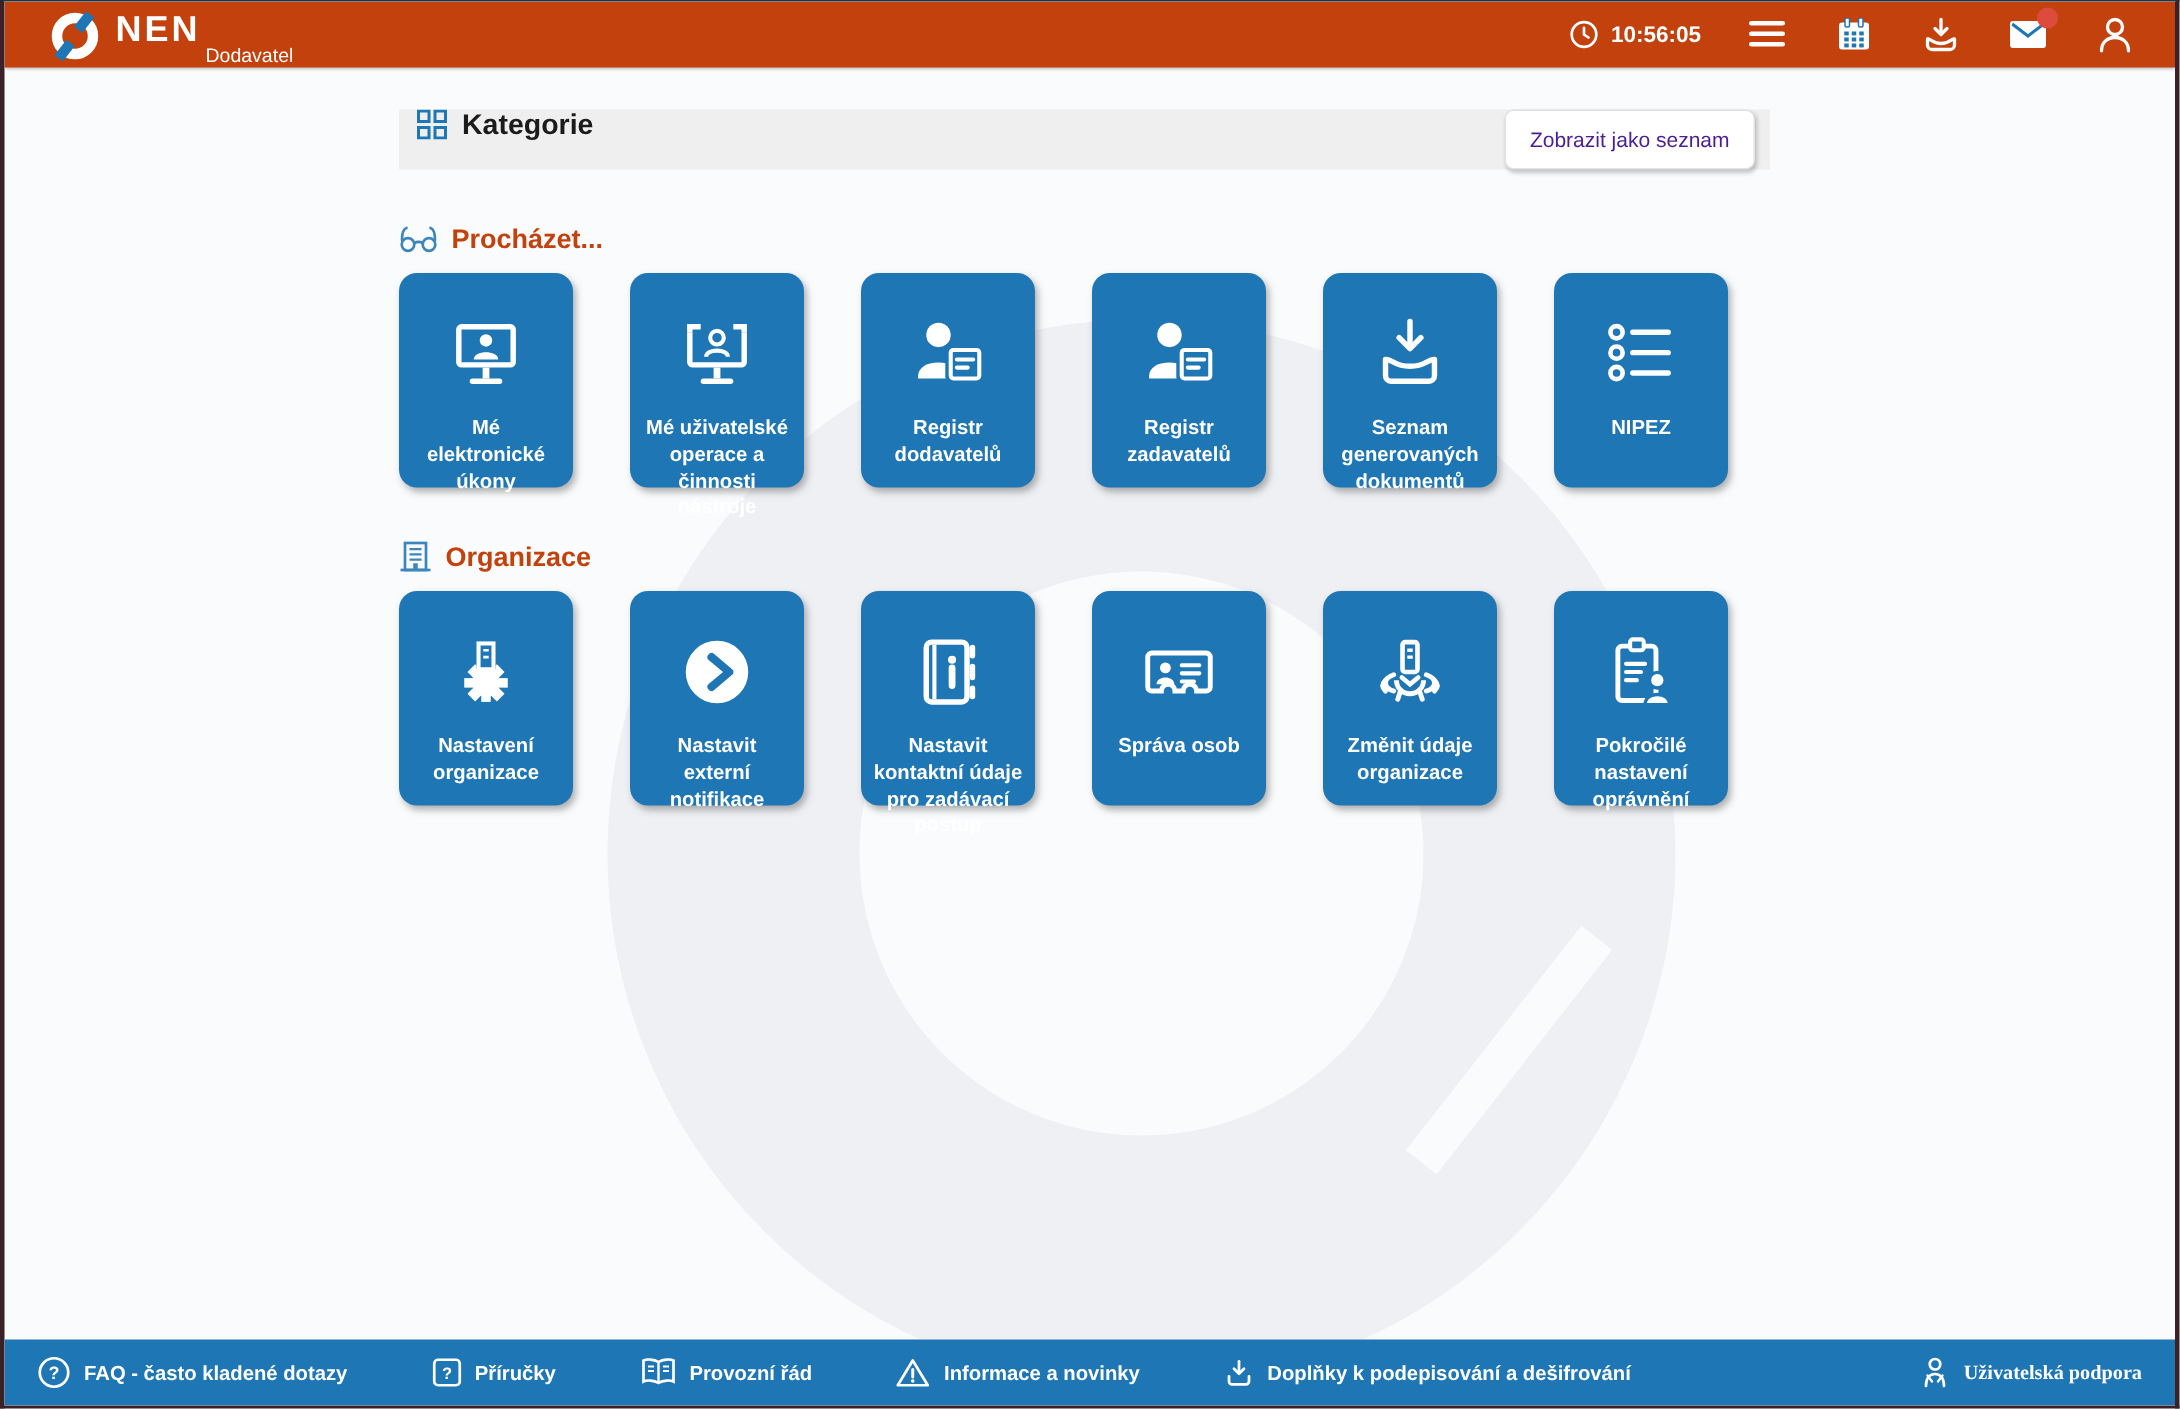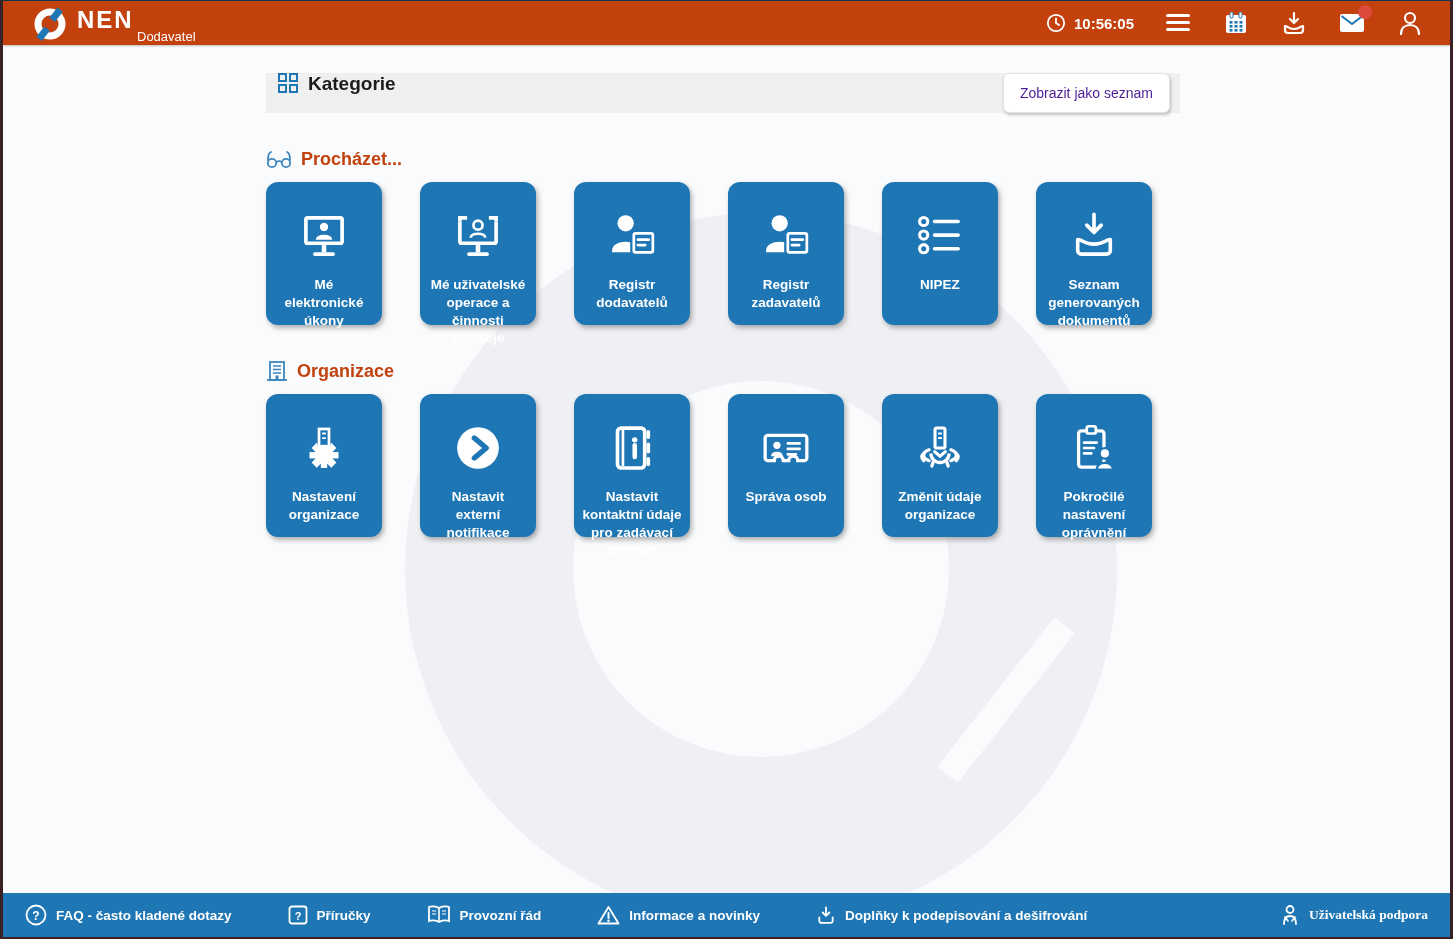--- a/index.html
+++ b/index.html
@@ -259,39 +259,39 @@
               <rect x="34" y="29" width="21" height="21" rx="2" fill="none" stroke="#fff" stroke-width="3"></rect>
               <path d="M38.5 36 h12 M38.5 42 h8" stroke="#fff" stroke-width="3" stroke-linecap="round"></path>
             </svg>
           </span>
           <span class="tile-lbl">Registr zadavatelů</span>
         </div>
 
         <div class="tile">
           <span class="tile-ico">
             <svg width="58" height="58" viewBox="0 0 64 64">
+              <path d="M32 8 V26" stroke="#fff" stroke-width="4" stroke-linecap="round"></path>
+              <path d="M24 20 L32 28 L40 20" fill="none" stroke="#fff" stroke-width="4" stroke-linecap="round" stroke-linejoin="round"></path>
+              <path d="M14 36 v12 a4 4 0 0 0 4 4 h28 a4 4 0 0 0 4-4 V36" fill="none" stroke="#fff" stroke-width="4" stroke-linecap="round"></path>
+              <path d="M14 36 c6 0 6 5 18 5 s12-5 18-5" fill="none" stroke="#fff" stroke-width="4"></path>
+            </svg>
+          </span>
+          <span class="tile-lbl">Seznam generovaných dokumentů</span>
+        </div>
+
+        <div class="tile">
+          <span class="tile-ico">
+            <svg width="58" height="58" viewBox="0 0 64 64">
               <circle cx="14" cy="16" r="4.5" fill="none" stroke="#fff" stroke-width="3.4"></circle>
               <circle cx="14" cy="31" r="4.5" fill="none" stroke="#fff" stroke-width="3.4"></circle>
               <circle cx="14" cy="46" r="4.5" fill="none" stroke="#fff" stroke-width="3.4"></circle>
               <path d="M26 16 h26 M26 31 h26 M26 46 h26" stroke="#fff" stroke-width="4" stroke-linecap="round"></path>
             </svg>
           </span>
           <span class="tile-lbl">NIPEZ</span>
-        </div>
-
-        <div class="tile">
-          <span class="tile-ico">
-            <svg width="58" height="58" viewBox="0 0 64 64">
-              <path d="M32 8 V26" stroke="#fff" stroke-width="4" stroke-linecap="round"></path>
-              <path d="M24 20 L32 28 L40 20" fill="none" stroke="#fff" stroke-width="4" stroke-linecap="round" stroke-linejoin="round"></path>
-              <path d="M14 36 v12 a4 4 0 0 0 4 4 h28 a4 4 0 0 0 4-4 V36" fill="none" stroke="#fff" stroke-width="4" stroke-linecap="round"></path>
-              <path d="M14 36 c6 0 6 5 18 5 s12-5 18-5" fill="none" stroke="#fff" stroke-width="4"></path>
-            </svg>
-          </span>
-          <span class="tile-lbl">Seznam generovaných dokumentů</span>
         </div>
       </div>
 
       <div class="section-head">
         <span>
           <svg width="22" height="22" viewBox="0 0 22 22">
             <rect x="4" y="2" width="14" height="18" fill="none" stroke="#3d86bd" stroke-width="1.8"></rect>
             <path d="M7 6 h8 M7 9.5 h8 M7 13 h8" stroke="#3d86bd" stroke-width="1.5"></path>
             <rect x="9.5" y="15.5" width="3" height="4.5" fill="#3d86bd"></rect>
             <path d="M1 20 h20" stroke="#3d86bd" stroke-width="1.8"></path>

